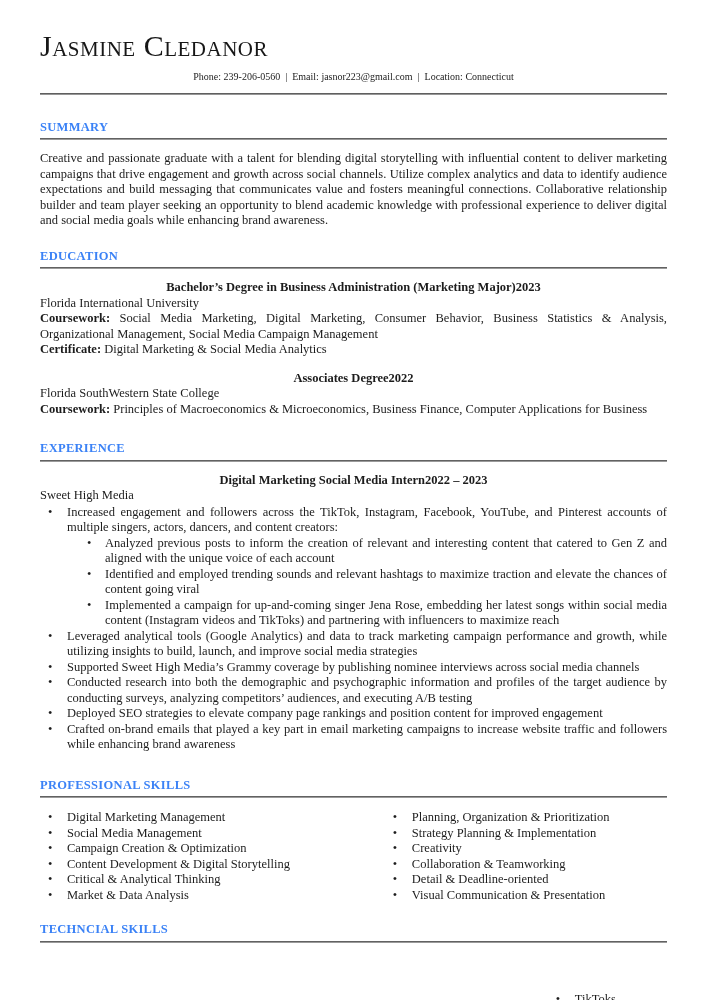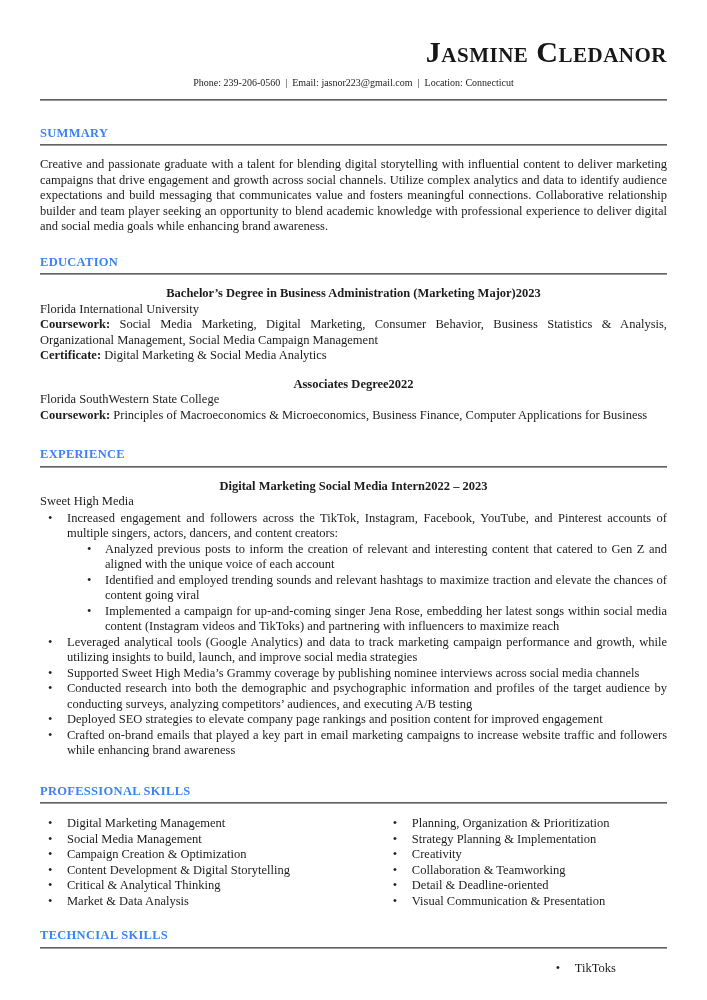--- a/index.html
+++ b/index.html
@@ -7,23 +7,23 @@
   body {
     width: 707px; height: 1000px; overflow: hidden;
     background: #ffffff; color: #1c1c1c;
     font-family: "Liberation Serif", serif;
     font-size: 12.5px; line-height: 15.5px;
   }
   .page { padding: 16px 40px 0 40px; }
 
   
   .name {
-    text-align: right; font-weight: 700;
+    text-align: left; font-weight: 400;
     font-variant: small-caps; font-size: 30px; line-height: 36px;
-    letter-spacing: 0.5px; margin-top: 18px; color: #171717;
+    letter-spacing: 0.5px; margin-top: 12px; color: #171717;
   }
   .contact { text-align: center; font-size: 10px; margin-top: 5px; }
   .contact .sep { margin: 0 5px; }
 
   .rule {
     height: 2px; background: #969696; border-top: 1px solid #5f5f5f;
     margin-top: 8px;
   }
 
   
@@ -54,21 +54,21 @@
 
   
   ul { list-style: none; margin: 0; padding: 0; }
   .bullets { margin-top: 1px; }
   .b1 { position: relative; padding-left: 27px; text-align: justify; }
   .b1::before { content: "\2022"; position: absolute; left: 8px; }
   .b2 { position: relative; padding-left: 38px; text-align: justify; }
   .b2::before { content: "\2022"; position: absolute; left: 20px; }
 
   
-  .cols { display: flex; margin-top: 12px; }
+  .cols { display: flex; margin-top: 12px; align-items: center; }
   .col-50a { width: 55%; }
   .col-50b { width: 45%; }
   .cols li { position: relative; padding-left: 27px; }
   .cols li::before { content: "\2022"; position: absolute; left: 8px; }
   .tech-cols { display: flex; margin-top: 12px; }
   .tech-col-1, .tech-col-2, .tech-col-3 { width: 27%; margin-top: 44px; }
   .tech-col-4 { width: 19%; }
 </style>
 </head>
 <body>

